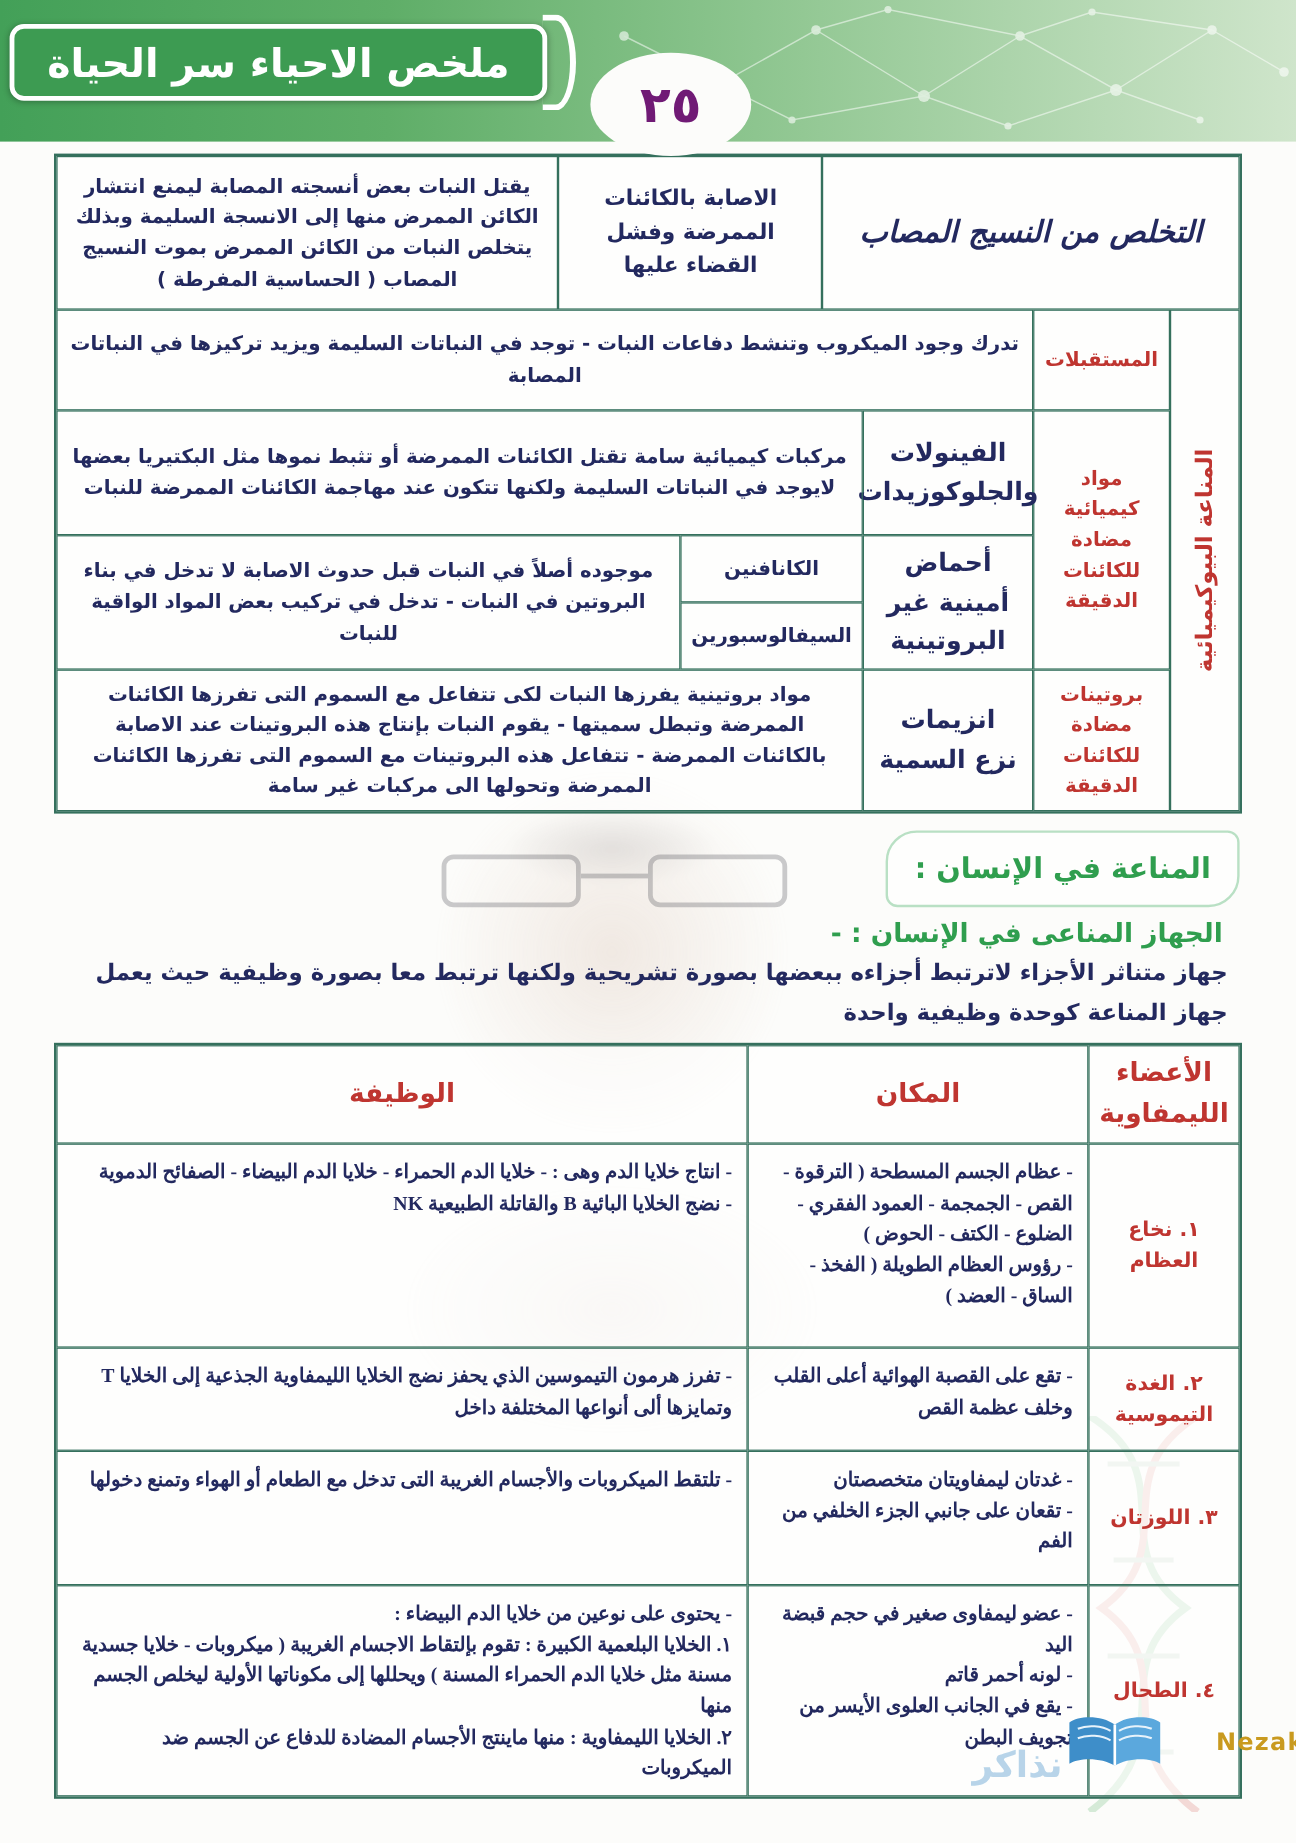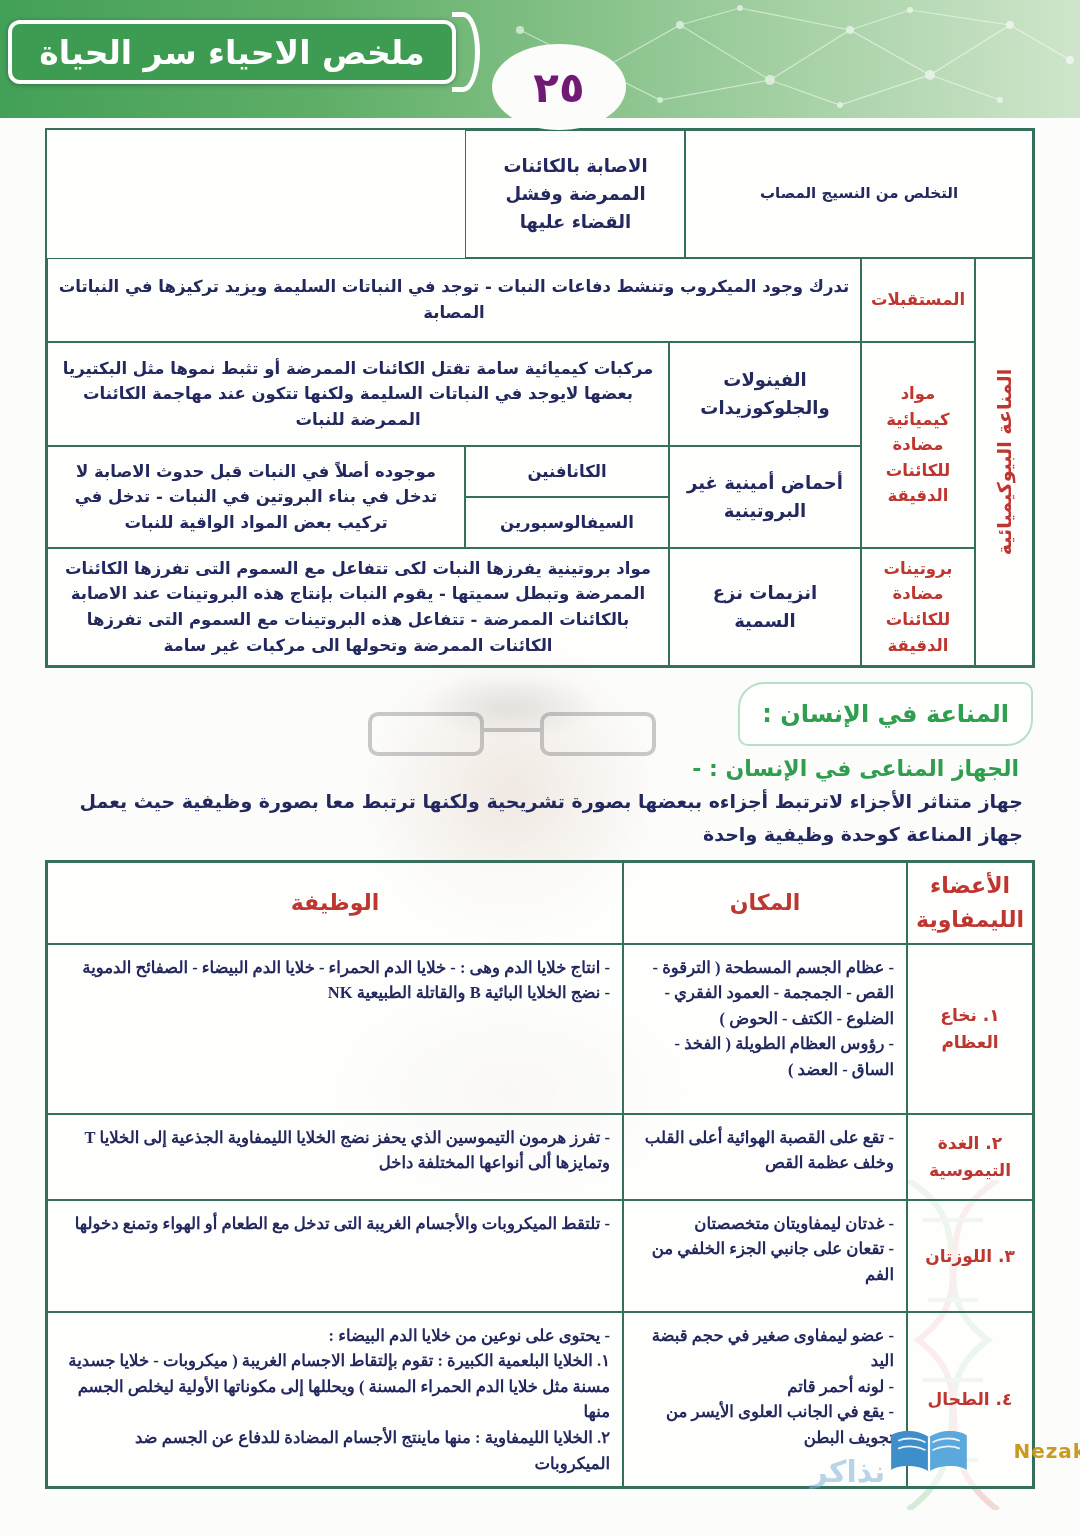--- a/index.html
+++ b/index.html
@@ -41,28 +41,28 @@
   .row{display:flex;}
   .col{display:flex;flex-direction:column;}
   .flex1{flex:1;}
   .cell{border:1px solid var(--table-border);display:flex;align-items:center;justify-content:center;
     text-align:center;padding:6px 10px;font-weight:bold;color:var(--navy);font-size:16.5px;line-height:1.55;}
   .cell.red{color:var(--red);}
   .cell.list{align-items:flex-start;justify-content:flex-start;text-align:right;white-space:pre-line;padding:10px 12px;font-family:Liberation Serif, serif;}
 
   
   .t1 .r1{min-height:128px;}
-  .t1 .r1 .cat1{width:348px;font-size:15px;}
+  .t1 .r1 .cat1{width:348px;font-size:25px;font-style:italic;}
   .t1 .r1 .mech{width:220px;font-size:18px;padding-left:11px;}
   .side{width:58px;position:relative;border:1px solid var(--table-border);}
   .side span{position:absolute;top:50%;left:50%;transform:translate(-50%,-50%) rotate(-90deg);
     white-space:nowrap;color:var(--red);font-weight:bold;font-size:19px;}
   .t1 .catcol{width:114px;font-size:16.5px;}
-  .t1 .subcol{width:192px;font-size:18px;}
-  .t1 .itemcol{width:204px;border-radius:12px;}
+  .t1 .subcol{width:142px;font-size:21px;}
+  .t1 .itemcol{width:152px;border-radius:12px;}
   .t1 .itemcol .cell{flex:1;}
   .t1 .r2{min-height:84px;}
   .t1 .r3a{min-height:104px;}
   .t1 .r3b{min-height:102px;}
   .t1 .r4{min-height:118px;}
 
   
   .sec{text-align:right;margin:14px 2px 4px 0;}
   .badge{display:inline-block;color:var(--green);font-size:24px;font-weight:bold;padding:16px 22px;
     border:2px solid #b9e0c4;border-radius:26px 10px 26px 10px;background:rgba(255,255,255,.6);}
@@ -137,20 +137,21 @@
       <line x1="50" y1="280" x2="100" y2="280"></line>
   </g>
 </svg>
 
 <div class="content">
 
   <div class="tbl t1">
     <div class="row r1">
       <div class="cell cat1">التخلص من النسيج المصاب</div>
       <div class="cell mech">الاصابة بالكائنات الممرضة وفشل القضاء عليها</div>
+      <div class="cell flex1">يقتل النبات بعض أنسجته المصابة ليمنع انتشار الكائن الممرض منها إلى الانسجة السليمة وبذلك يتخلص النبات من الكائن الممرض بموت النسيج المصاب ( الحساسية المفرطة )</div>
     </div>
     <div class="row">
       <div class="side">
         <span>المناعة البيوكيميائية</span>
       </div>
       <div class="col flex1">
         <div class="row r2">
           <div class="cell red catcol">المستقبلات</div>
           <div class="cell flex1">تدرك وجود الميكروب وتنشط دفاعات النبات - توجد في النباتات السليمة ويزيد تركيزها في النباتات المصابة</div>
         </div>

